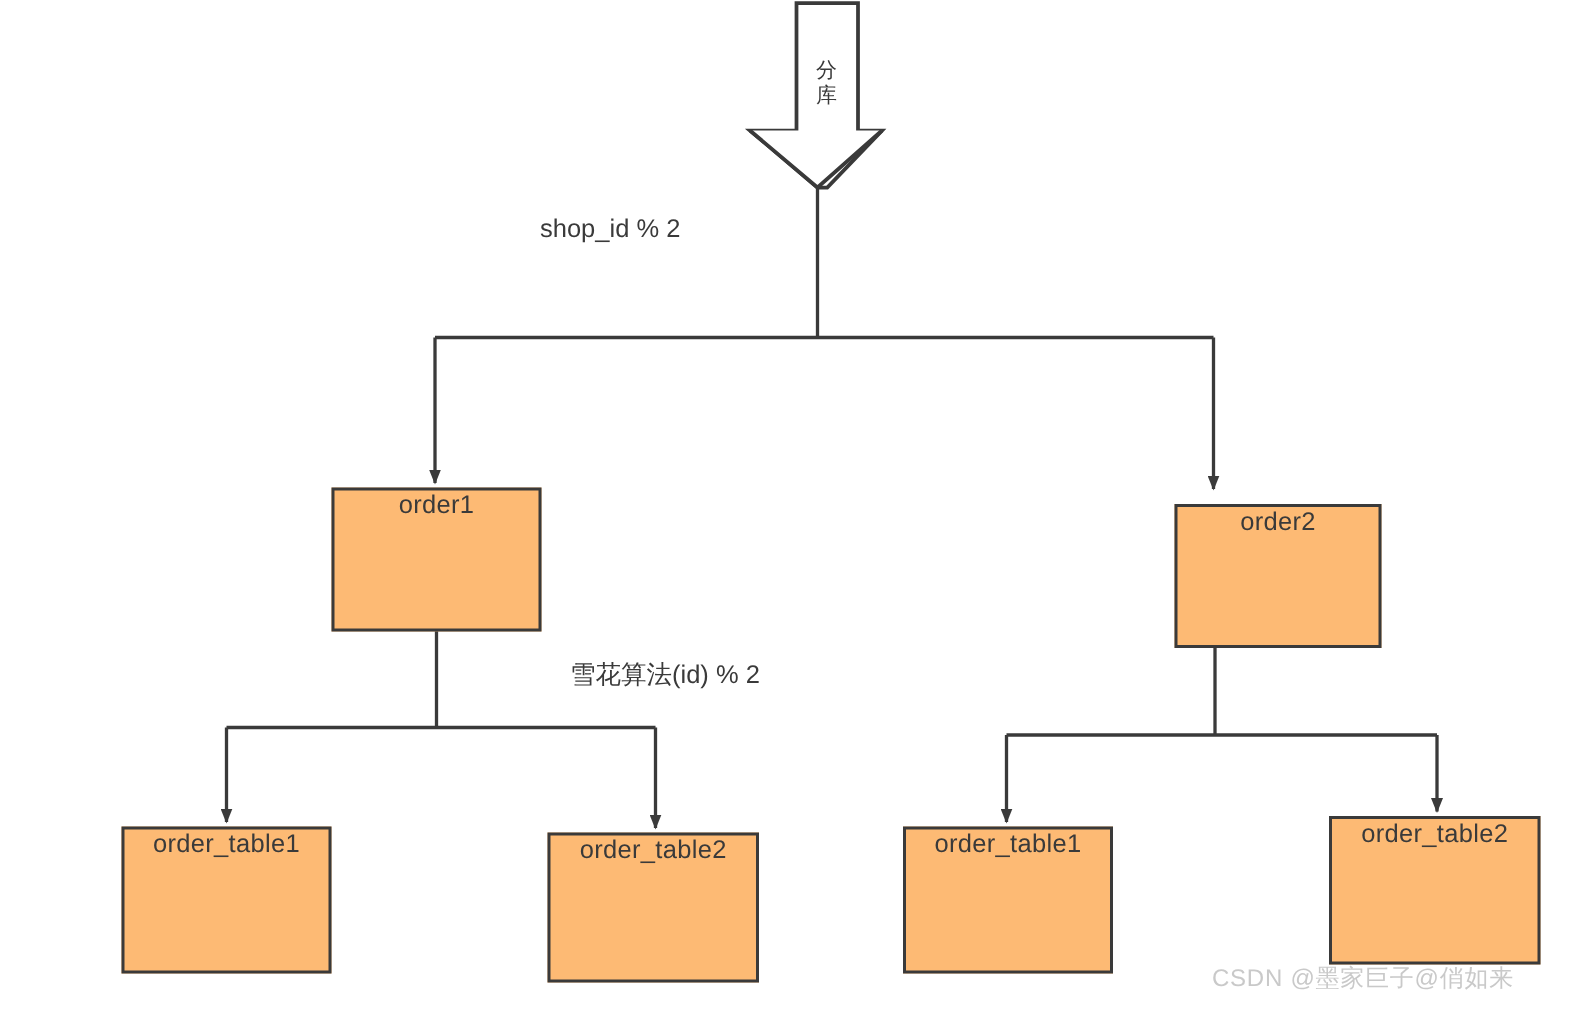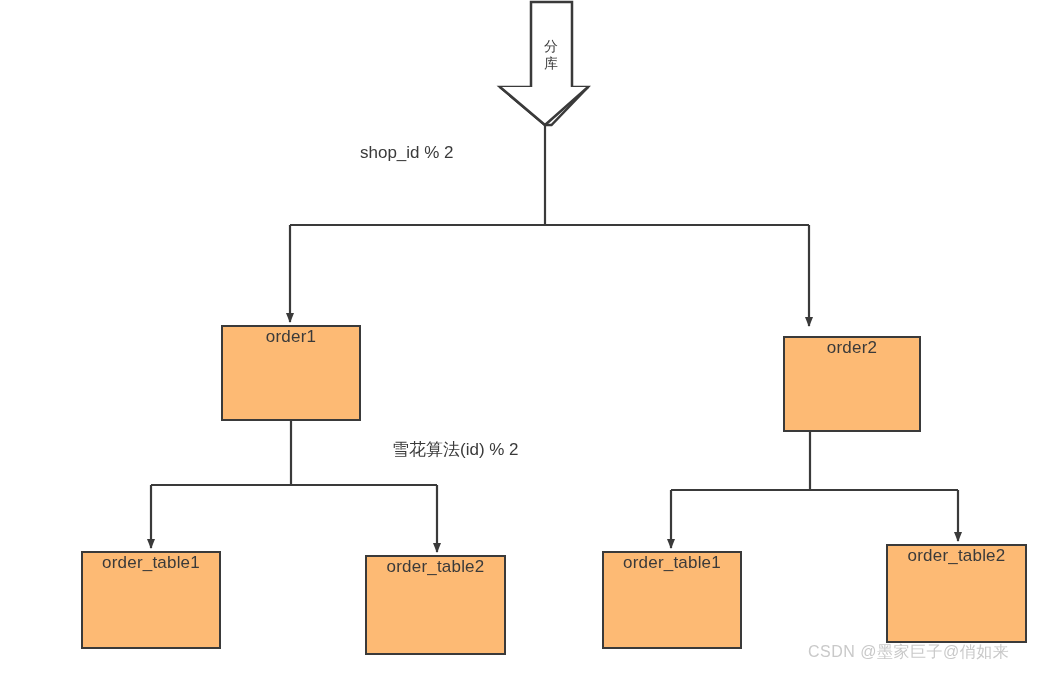--- a/index.html
+++ b/index.html
@@ -98,21 +98,21 @@
     <path d="M671,490 L671,548" stroke="#3a3a3a" stroke-width="2.2" fill="none" marker-end="url(#arrowhead)"></path>
     <path d="M958,490 L958,541" stroke="#3a3a3a" stroke-width="2.2" fill="none" marker-end="url(#arrowhead)"></path>
   </svg>
 
   <div class="arrow-text" style="left:539px; top:38px;">
     <div>分</div>
     <div>库</div>
   </div>
 
   <div class="edge-label" style="left:360px; top:143px;">shop_id % 2</div>
-  <div class="edge-label" style="left:392px; top:438px;">雪花算法(id) % 2</div>
+  <div class="edge-label" style="left:380px; top:438px;">雪花算法(id) % 2</div>
 
   <div class="node-box" style="left:221px; top:325px; width:140px; height:96px;">
     <span class="node-label">order1</span>
   </div>
   <div class="node-box" style="left:741px; top:336px; width:138px; height:96px;margin-left:42px;">
     <span class="node-label">order2</span>
   </div>
 
   <div class="node-box" style="left:81px; top:551px; width:140px; height:98px;">
     <span class="node-label">order_table1</span>

